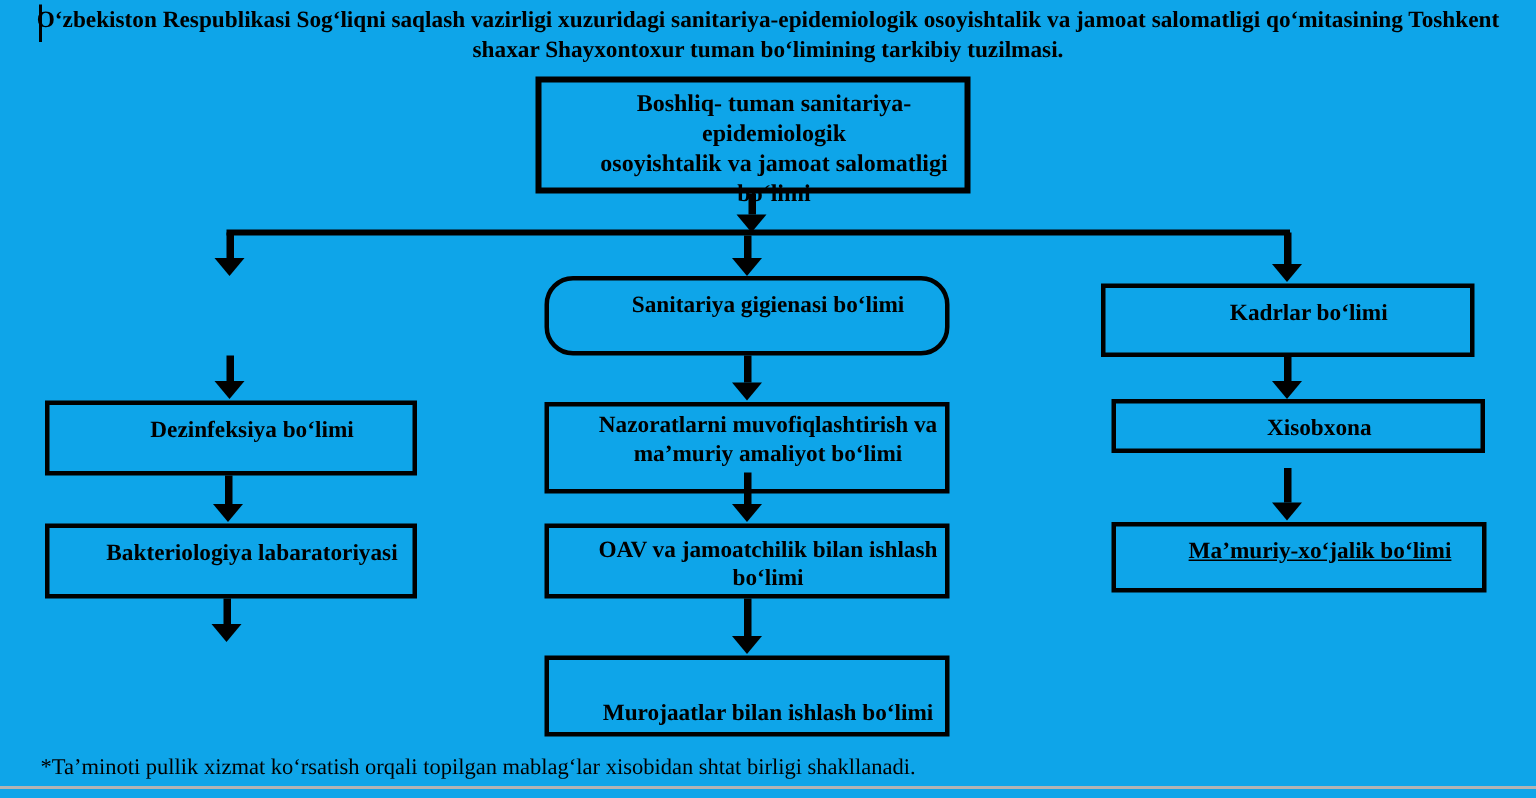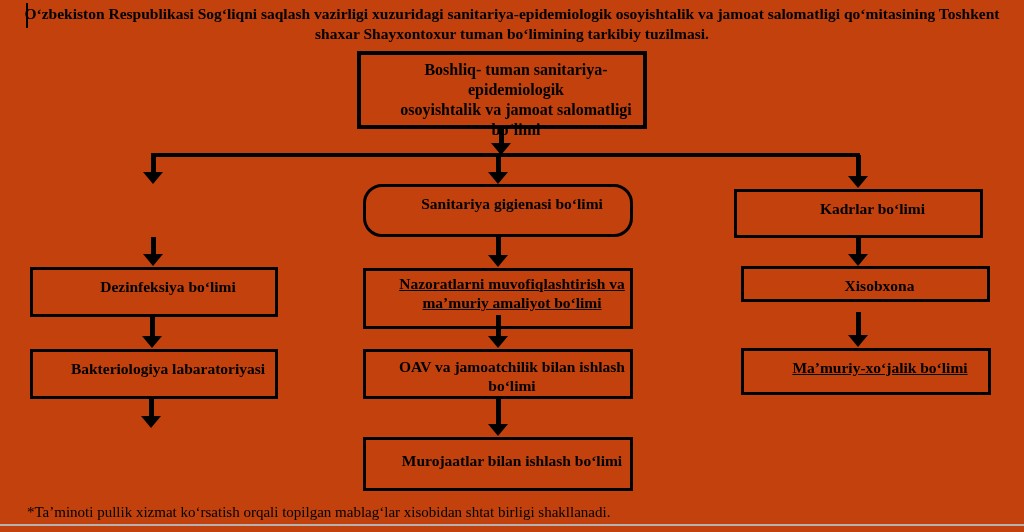--- a/index.html
+++ b/index.html
@@ -1,19 +1,19 @@
 <!DOCTYPE html>
 <html><head>
 <meta charset="utf-8">
 <style>
   html,body{margin:0;padding:0;background:#ffffff;}
   #stage{
     position:relative;
     width:1024px;height:532px;
-    background:#c2410c;
+    background:#0ea5e9;
     font-family:"Liberation Serif", serif;
     color:#000;
     overflow:hidden;
   }
   .title-line{
     position:absolute;left:0;width:1024px;
     text-align:center;
     font-weight:bold;
     font-size:15.5px;
     line-height:20px;
@@ -127,38 +127,38 @@
       <div class="head"></div>
     </div>
 
   <div class="obox" style="left:363px;top:184px;width:270px;height:53px;border-radius:19px;">
     <div class="box-label">Sanitariya gigienasi bo‘limi</div>
   </div>
   <div class="arrow-down" style="left:488px;top:237px;height:30px;">
       <div class="stem"></div>
       <div class="head"></div>
     </div>
-  <div class="obox" style="left:363px;top:268px;width:270px;height:61px;text-decoration:underline;">
+  <div class="obox" style="left:363px;top:268px;width:270px;height:61px;">
     <div class="box-label" style="padding-top:3px;">Nazoratlarni muvofiqlashtirish va
 ma’muriy amaliyot  bo‘limi</div>
   </div>
   <div class="arrow-down" style="left:488px;top:315px;height:33px;">
       <div class="stem"></div>
       <div class="head"></div>
     </div>
   <div class="obox" style="left:363px;top:349px;width:270px;height:50px;">
     <div class="box-label" style="padding-top:5px;">OAV va jamoatchilik bilan ishlash
 bo‘limi</div>
   </div>
   <div class="arrow-down" style="left:488px;top:399px;height:37px;">
       <div class="stem"></div>
       <div class="head"></div>
     </div>
   <div class="obox" style="left:363px;top:437px;width:270px;height:54px;">
-    <div class="box-label" style="padding-top:11px;">Murojaatlar bilan ishlash bo‘limi</div>
+    <div class="box-label" style="padding-top:26px;">Murojaatlar bilan ishlash bo‘limi</div>
   </div>
 
   <div class="obox" style="left:734px;top:189px;width:249px;height:49px;">
     <div class="box-label">Kadrlar bo‘limi</div>
   </div>
   <div class="arrow-down" style="left:848px;top:238px;height:28px;">
       <div class="stem"></div>
       <div class="head"></div>
     </div>
   <div class="obox" style="left:741px;top:266px;width:249px;height:36px;">

